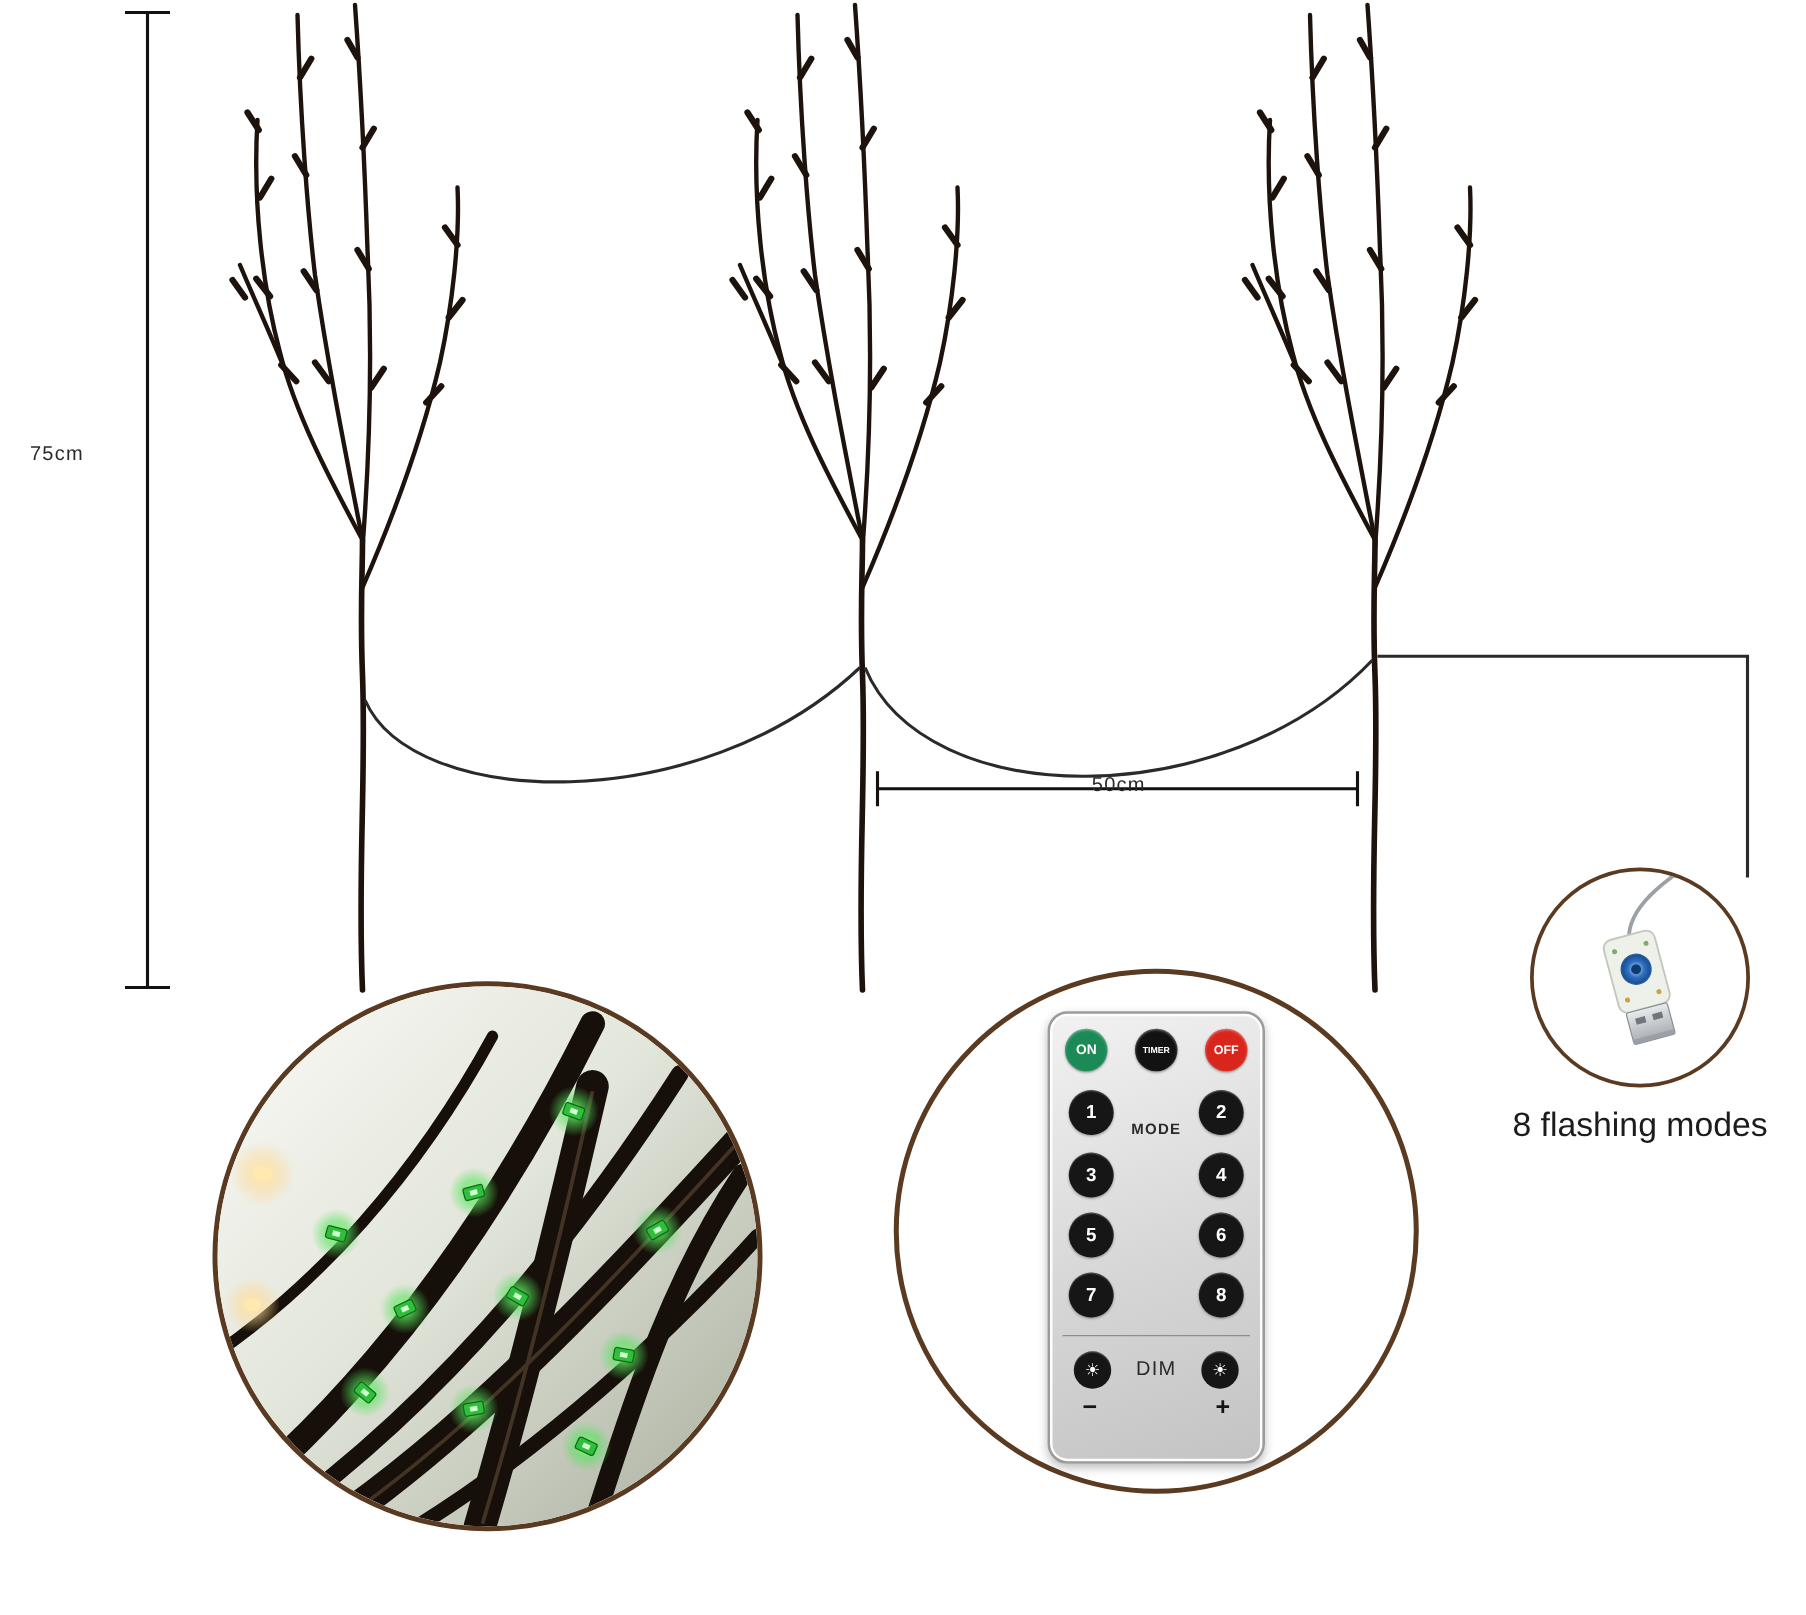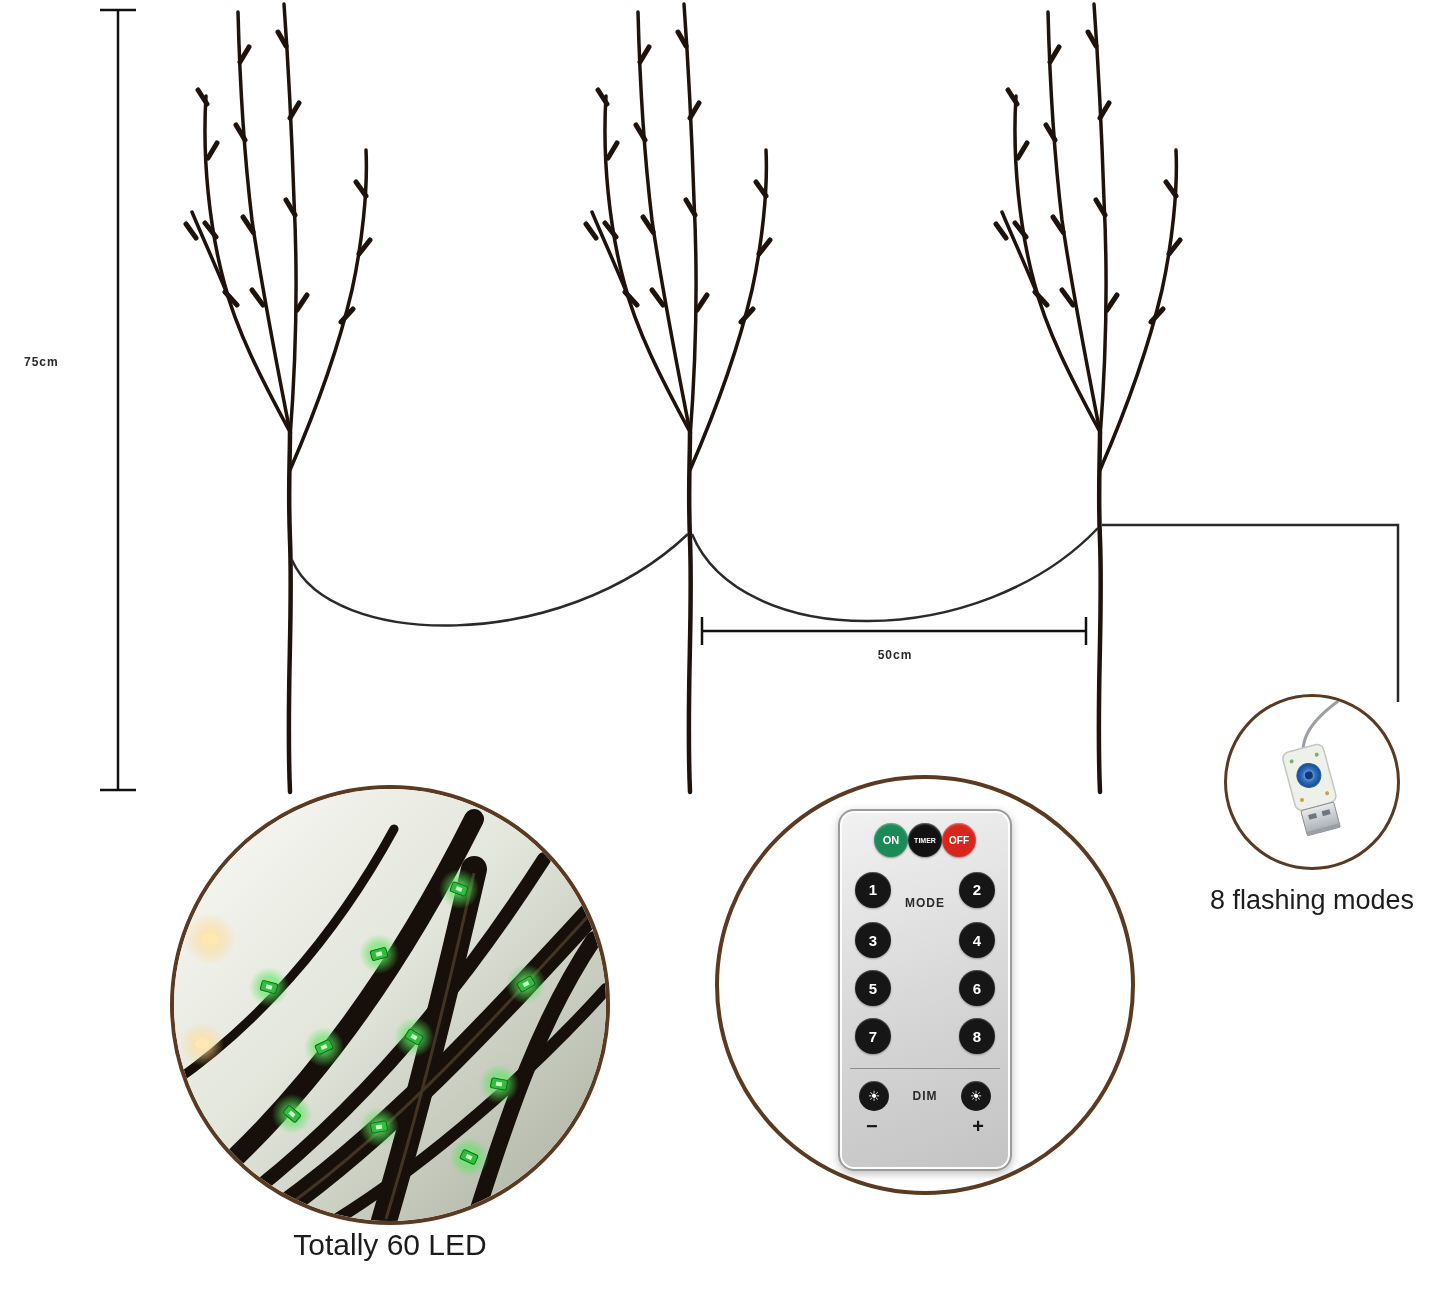--- a/index.html
+++ b/index.html
@@ -11,35 +11,35 @@
   .caption{font-size:30px;text-align:center;color:#1c1c1c;}
   .circle{position:absolute;border-radius:50%;background:#ffffff;box-sizing:border-box;border:4px solid #5a3a21;overflow:hidden;}
   .circle-led{left:170px;top:785px;width:440px;height:440px;}
   .circle-remote{left:715px;top:775px;width:420px;height:420px;}
   .circle-usb{left:1224px;top:694px;width:176px;height:176px;border-width:3px;}
 
   
   .remote{position:absolute;left:50%;transform:translateX(-50%);top:30px;width:174px;height:362px;
     background:linear-gradient(160deg,#f2f2f2,#d6d6d6 55%,#c3c3c3);border:2px solid #9b9b9b;border-radius:16px;
     box-shadow:inset 0 0 0 2px #fdfdfd,0 3px 8px rgba(0,0,0,.25);box-sizing:border-box;}
-  .r-top{display:flex;justify-content:center;align-items:center;padding:12px 12px 0;}
+  .r-top{display:flex;justify-content:space-between;align-items:center;padding:12px 12px 0;}
   .pwr{width:34px;height:34px;border-radius:50%;display:flex;align-items:center;justify-content:center;
     color:#fff;font-weight:bold;box-shadow:inset 0 1px 2px rgba(255,255,255,.4),0 1px 2px rgba(0,0,0,.4);}
   .pwr-on{background:#1c8a56;font-size:11px;}
   .pwr-timer{background:#121212;font-size:7px;}
   .pwr-off{background:#d9261c;font-size:10px;}
   .r-num{display:flex;justify-content:space-between;align-items:center;padding:0 15px;margin-top:12px;}
   .numbtn{width:36px;height:36px;border-radius:50%;background:#161616;color:#fff;font-weight:bold;font-size:15px;
     display:flex;align-items:center;justify-content:center;box-shadow:inset 0 1px 1px rgba(255,255,255,.25),0 1px 2px rgba(0,0,0,.35);}
   .mode-label{font-size:12px;letter-spacing:1px;color:#2a2a2a;font-weight:bold;margin-top:27px;}
   .divider{height:1px;background:#8d8d8d;margin:14px 10px 0;}
   .r-dim{display:flex;justify-content:space-between;align-items:center;padding:0 19px;margin-top:12px;}
   .dimbtn{width:30px;height:30px;border-radius:50%;background:#161616;color:#fff;font-size:14px;
     display:flex;align-items:center;justify-content:center;box-shadow:inset 0 1px 1px rgba(255,255,255,.25);}
-  .dim-label{font-size:12px;font-weight:bold;color:#2a2a2a;letter-spacing:1px;}
+  .dim-label{font-size:16px;font-weight:normal;color:#2a2a2a;letter-spacing:1px;}
   .r-pm{display:flex;justify-content:space-between;padding:0 26px;margin-top:4px;font-size:20px;font-weight:bold;color:#151515;}
 </style>
 </head>
 <body>
 
 <div class="canvas">
 
   <svg class="layer" width="1445" height="820" viewBox="0 0 1445 820" aria-hidden="true">
     <defs>
       <g id="tree">
@@ -72,21 +72,21 @@
       <path d="M 118,10 L 118,790"></path>
       <path d="M 100,10 L 136,10"></path>
       <path d="M 100,790 L 136,790"></path>
       <path d="M 702,631 L 1086,631"></path>
       <path d="M 702,617 L 702,645"></path>
       <path d="M 1086,617 L 1086,645"></path>
     </g>
   </svg>
 
   <div class="label dim-label" style="left:24px;top:355px;">75cm</div>
-  <div class="label dim-label" style="left:810px;top:648px;width:170px;text-align:center;">50cm</div>
+  <div class="label dim-label" style="left:810px;top:620px;width:170px;text-align:center;">50cm</div>
 
   <div class="circle circle-led">
     <svg width="432" height="432" viewBox="0 0 432 432">
       <defs>
         <linearGradient id="bgGrad" x1="0" y1="0" x2="1" y2="1">
           <stop offset="0" stop-color="#fafaf6"></stop>
           <stop offset="0.45" stop-color="#e3e6db"></stop>
           <stop offset="1" stop-color="#a8ae9e"></stop>
         </linearGradient>
         <radialGradient id="gGlow">
@@ -200,15 +200,14 @@
         <circle cx="85" cy="78" r="4" fill="#103a6e"></circle>
         <rect x="68" y="110" width="34" height="26" rx="2" fill="url(#metal)" stroke="#8a9096"></rect>
         <rect x="74" y="116" width="8" height="5" fill="#70767c"></rect>
         <rect x="88" y="116" width="8" height="5" fill="#70767c"></rect>
         <rect x="68" y="132" width="34" height="4" fill="#9aa0a6"></rect>
       </g>
     </svg>
   </div>
 
   <div class="label caption" style="left:1162px;top:885px;width:300px;font-size:27px;">8 flashing modes</div>
-  <div class="label caption" style="left:190px;top:1228px;width:400px;">Totally 60 LED</div>
 
 </div>
 
 </body></html>

